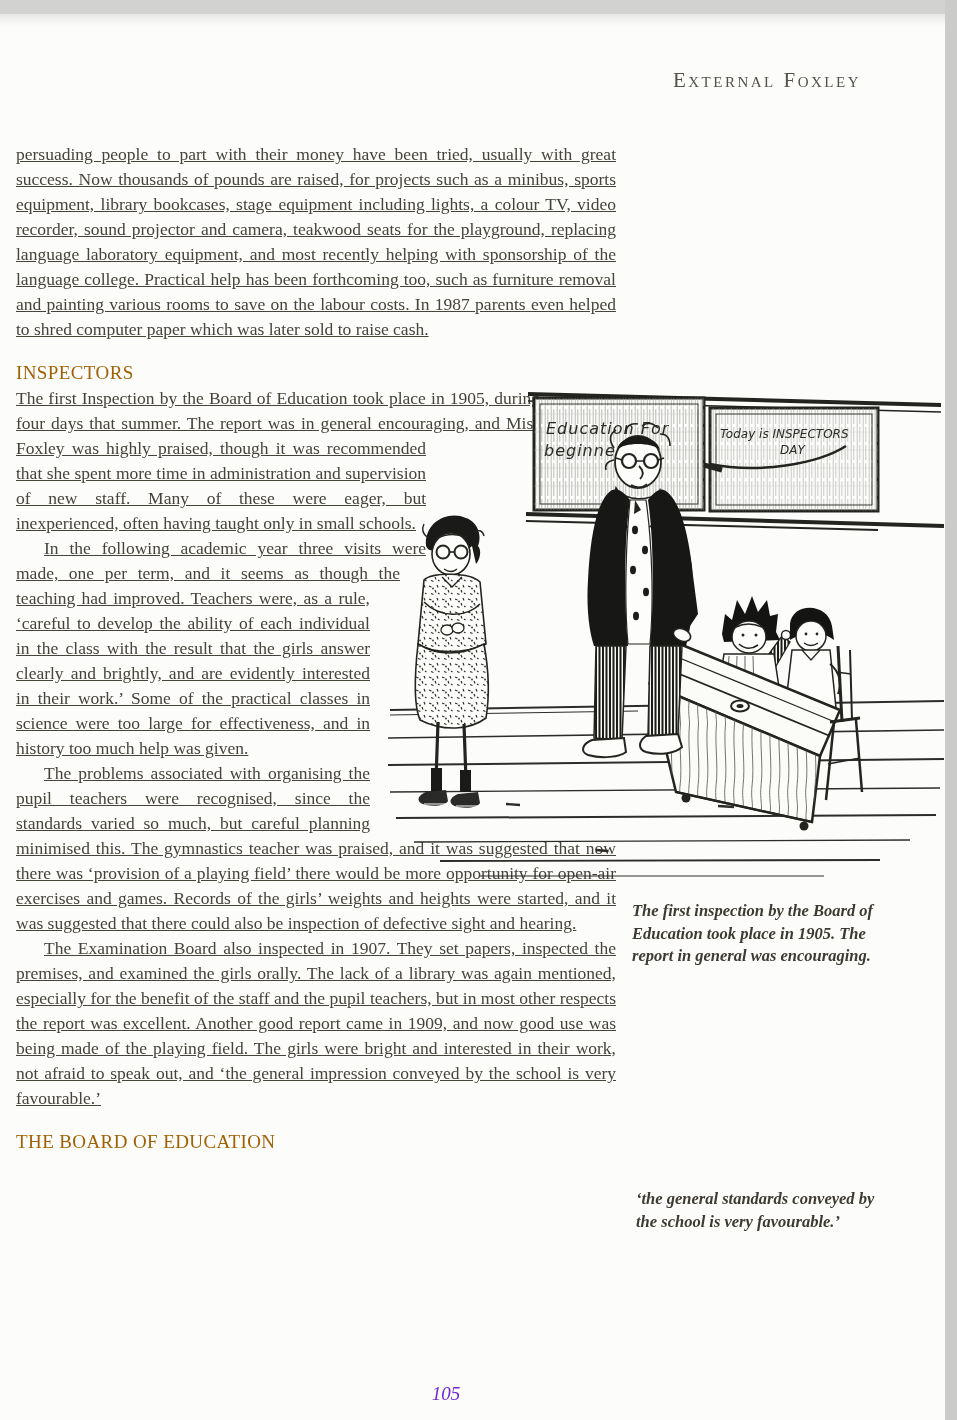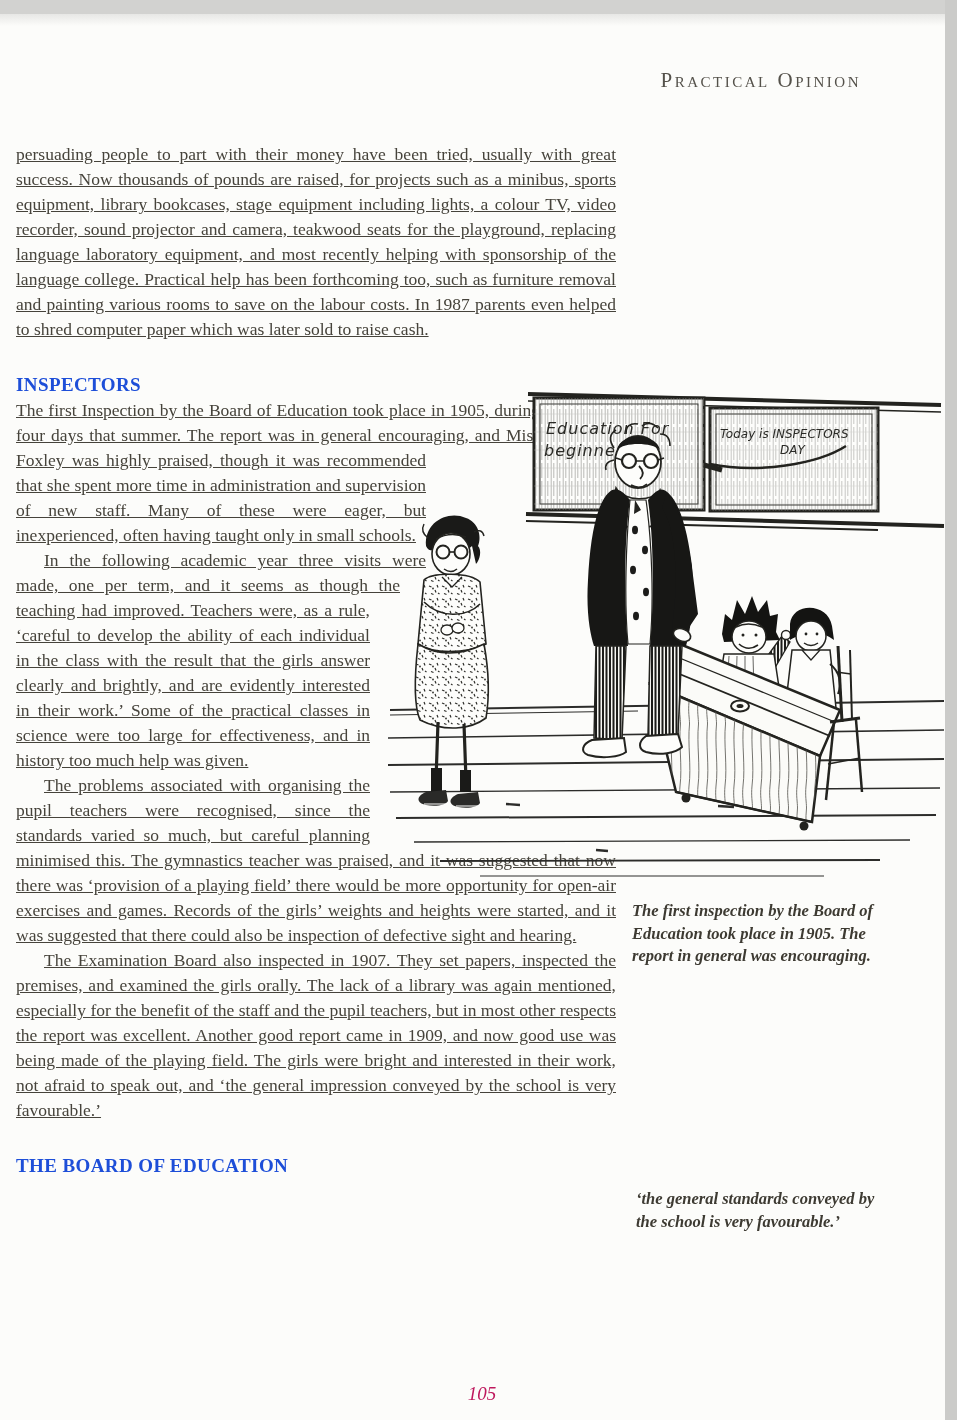--- a/index.html
+++ b/index.html
@@ -18,46 +18,46 @@
     position:absolute; top:68px; right:96px;
     font-variant:small-caps; letter-spacing:2.5px; font-size:21px; color:#54514a;
   }
   .column {
     position:absolute; left:16px; top:142px; width:600px;
     font-size:17.5px; line-height:25px; text-align:justify;
   }
   .column p { margin:0;text-decoration:underline; }
   .column p.indent { text-indent:28px; }
   .section-heading {
-    font-weight:bold; font-size:19px; letter-spacing:0.4px; color:#1d4ed8;
-    margin:30px 0 1px 0;
+    font-weight:normal; font-size:19px; letter-spacing:0.4px; color:#a16207;
+    margin:18px 0 1px 0;
   }
   .spacer { float:right; clear:right; }
   .illustration { position:absolute; left:388px; top:388px; width:557px; height:497px; }
   .caption {
     position:absolute; width:242px; font-size:16.5px; line-height:22.5px;
     font-weight:bold; font-style:italic; color:#3d3a32; text-align:left;
   }
   #cap1 { left:632px; top:900px; }
   #cap2 { left:636px; top:1188px; }
   .page-number {
     position:absolute; top:1383px; left:0; width:892px; text-align:center;
-    font-style:italic; font-size:19px; color:#be185d;margin-left:36px;
+    font-style:italic; font-size:19px; color:#6d28d9;
   }
 </style>
 </head>
 <body>
 
 <div class="page">
   <div class="scan-top"></div>
   <div class="scan-top-fade"></div>
   <div class="scan-right-shadow"></div>
   <div class="scan-right"></div>
 
-  <div class="running-header">Practical Opinion</div>
+  <div class="running-header">External Foxley</div>
 
   <div class="column">
     <p>persuading people to part with their money have been tried, usually with great success. Now thousands of pounds are raised, for projects such as a minibus, sports equipment, library bookcases, stage equipment including lights, a colour TV, video recorder, sound projector and camera, teakwood seats for the playground, replacing language laboratory equipment, and most recently helping with sponsorship of the language college. Practical help has been forthcoming too, such as furniture removal and painting various rooms to save on the labour costs. In 1987 parents even helped to shred computer paper which was later sold to raise cash.</p>
 
     <div class="spacer" style="width:76px;height:118px"></div>
     <div class="spacer" style="width:190px;height:125px"></div>
     <div class="spacer" style="width:216px;height:25px"></div>
     <div class="spacer" style="width:246px;height:225px"></div>
 
     <div class="section-heading">INSPECTORS</div>

